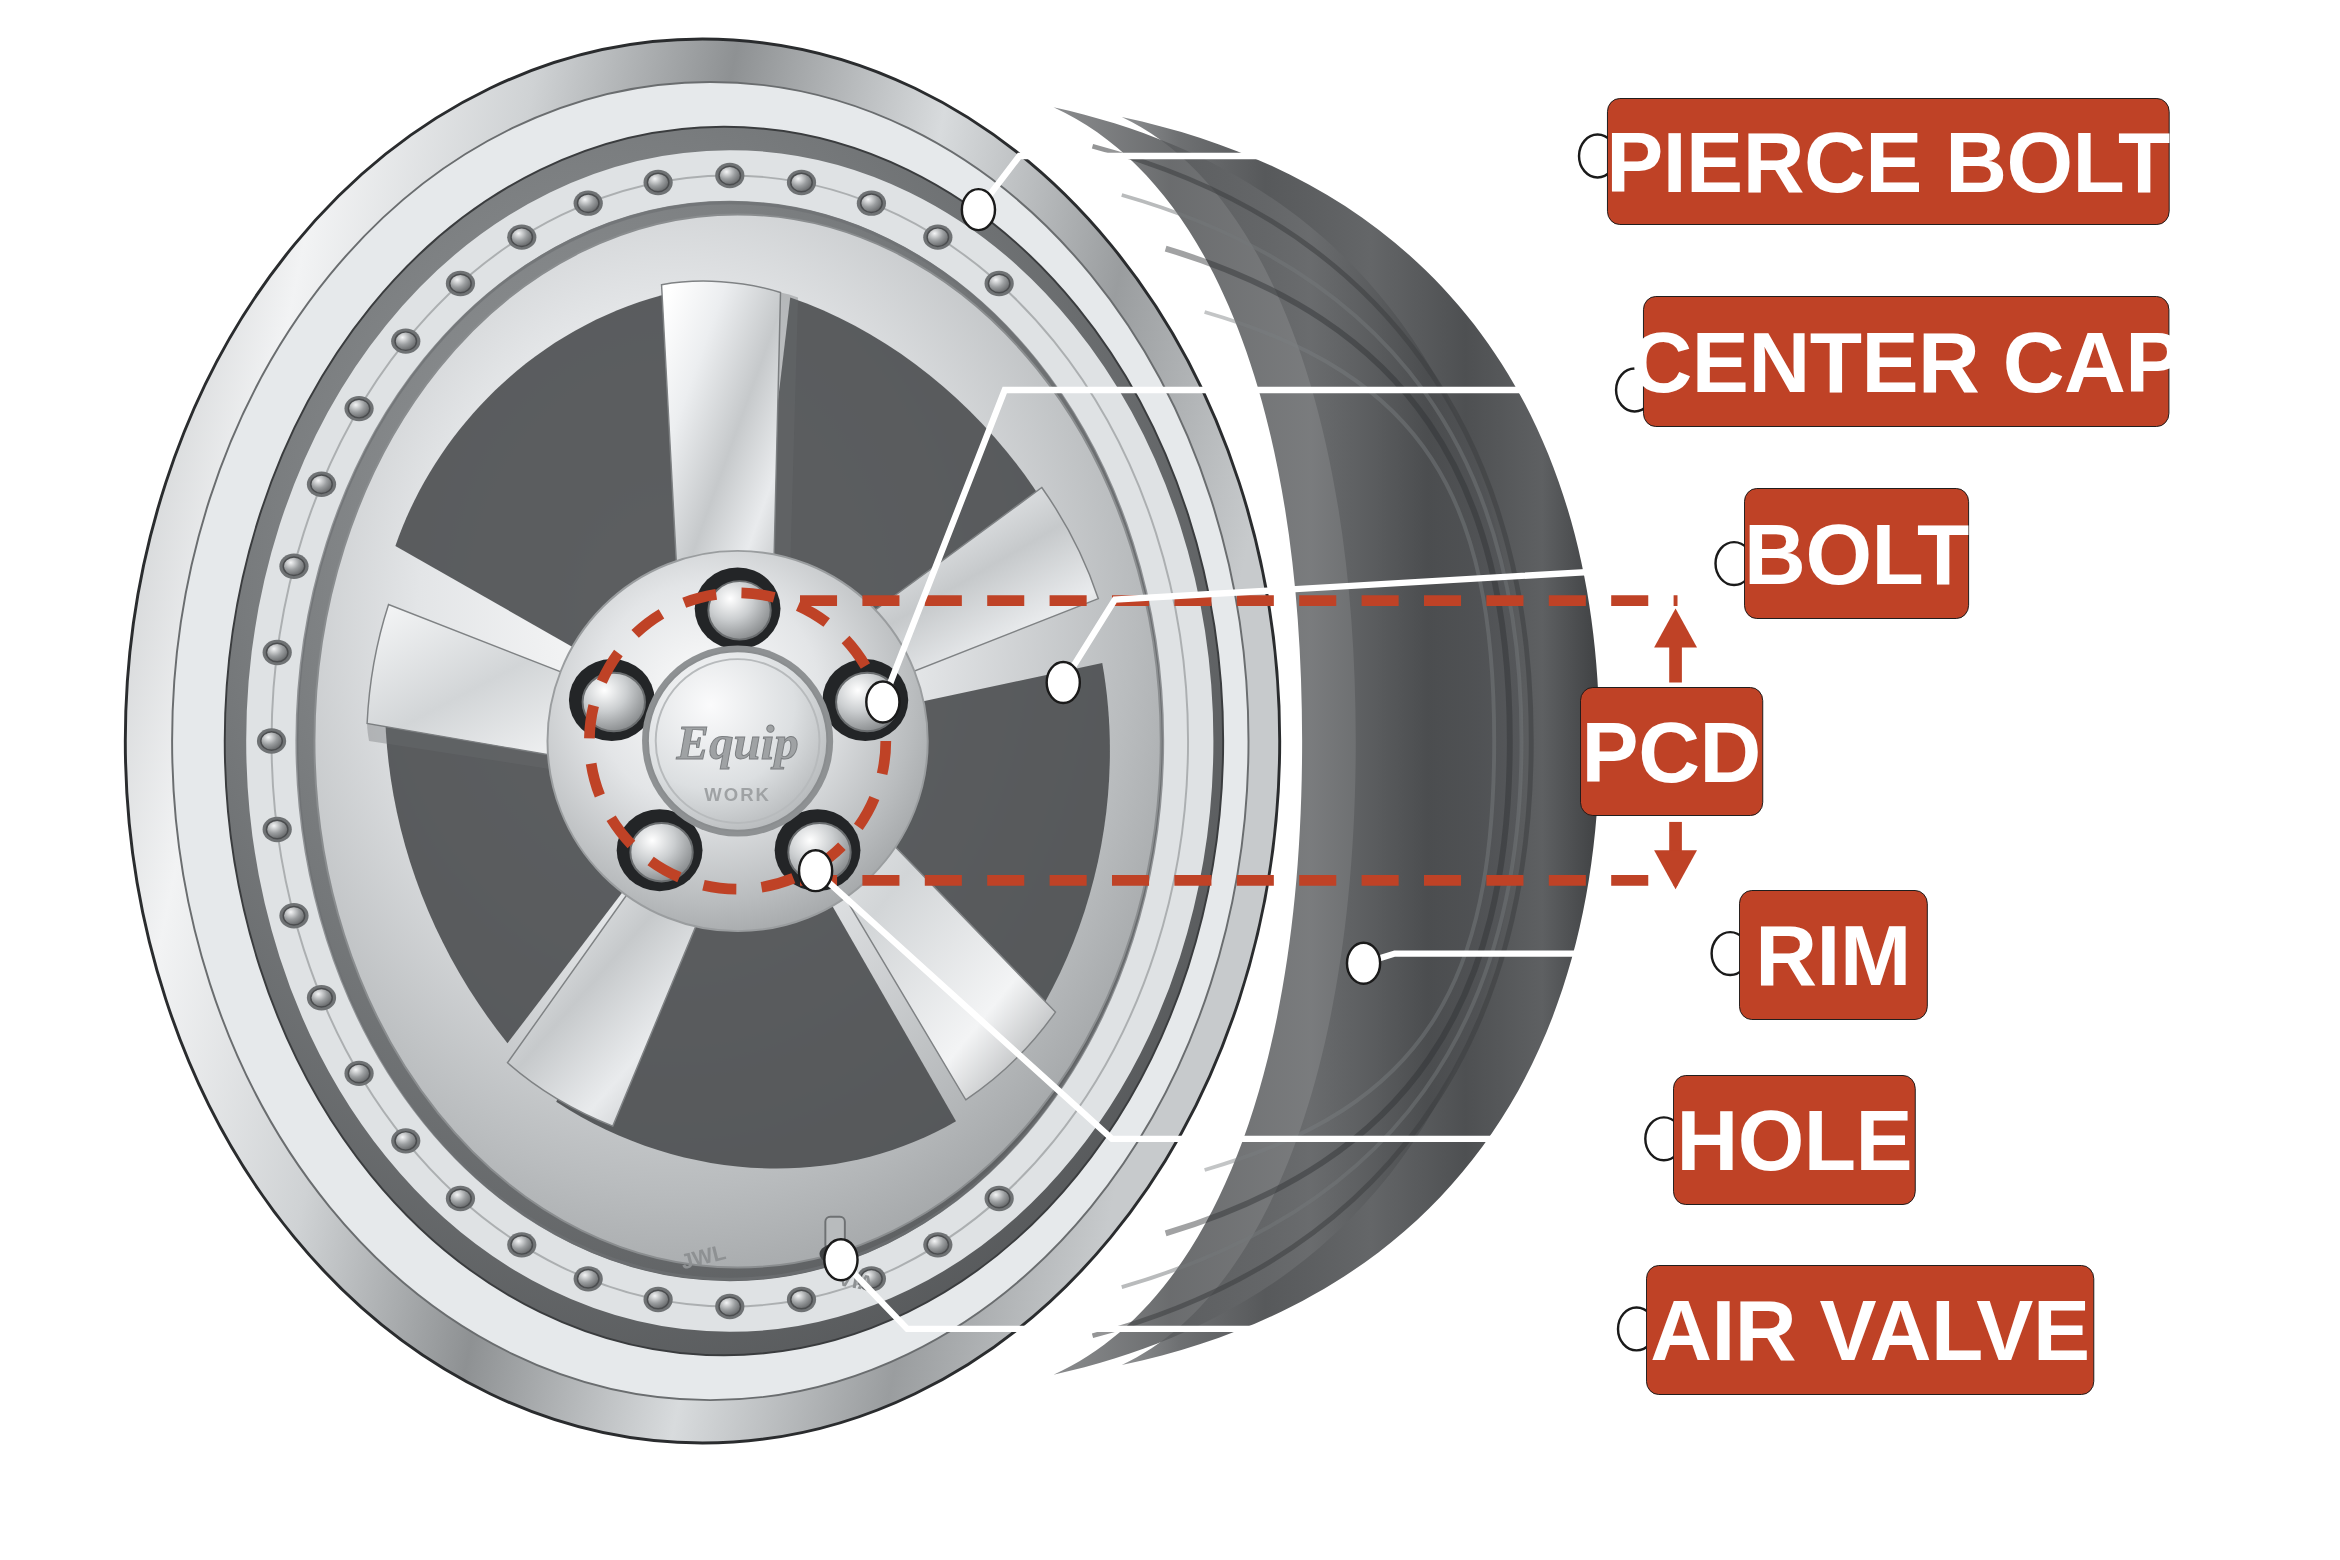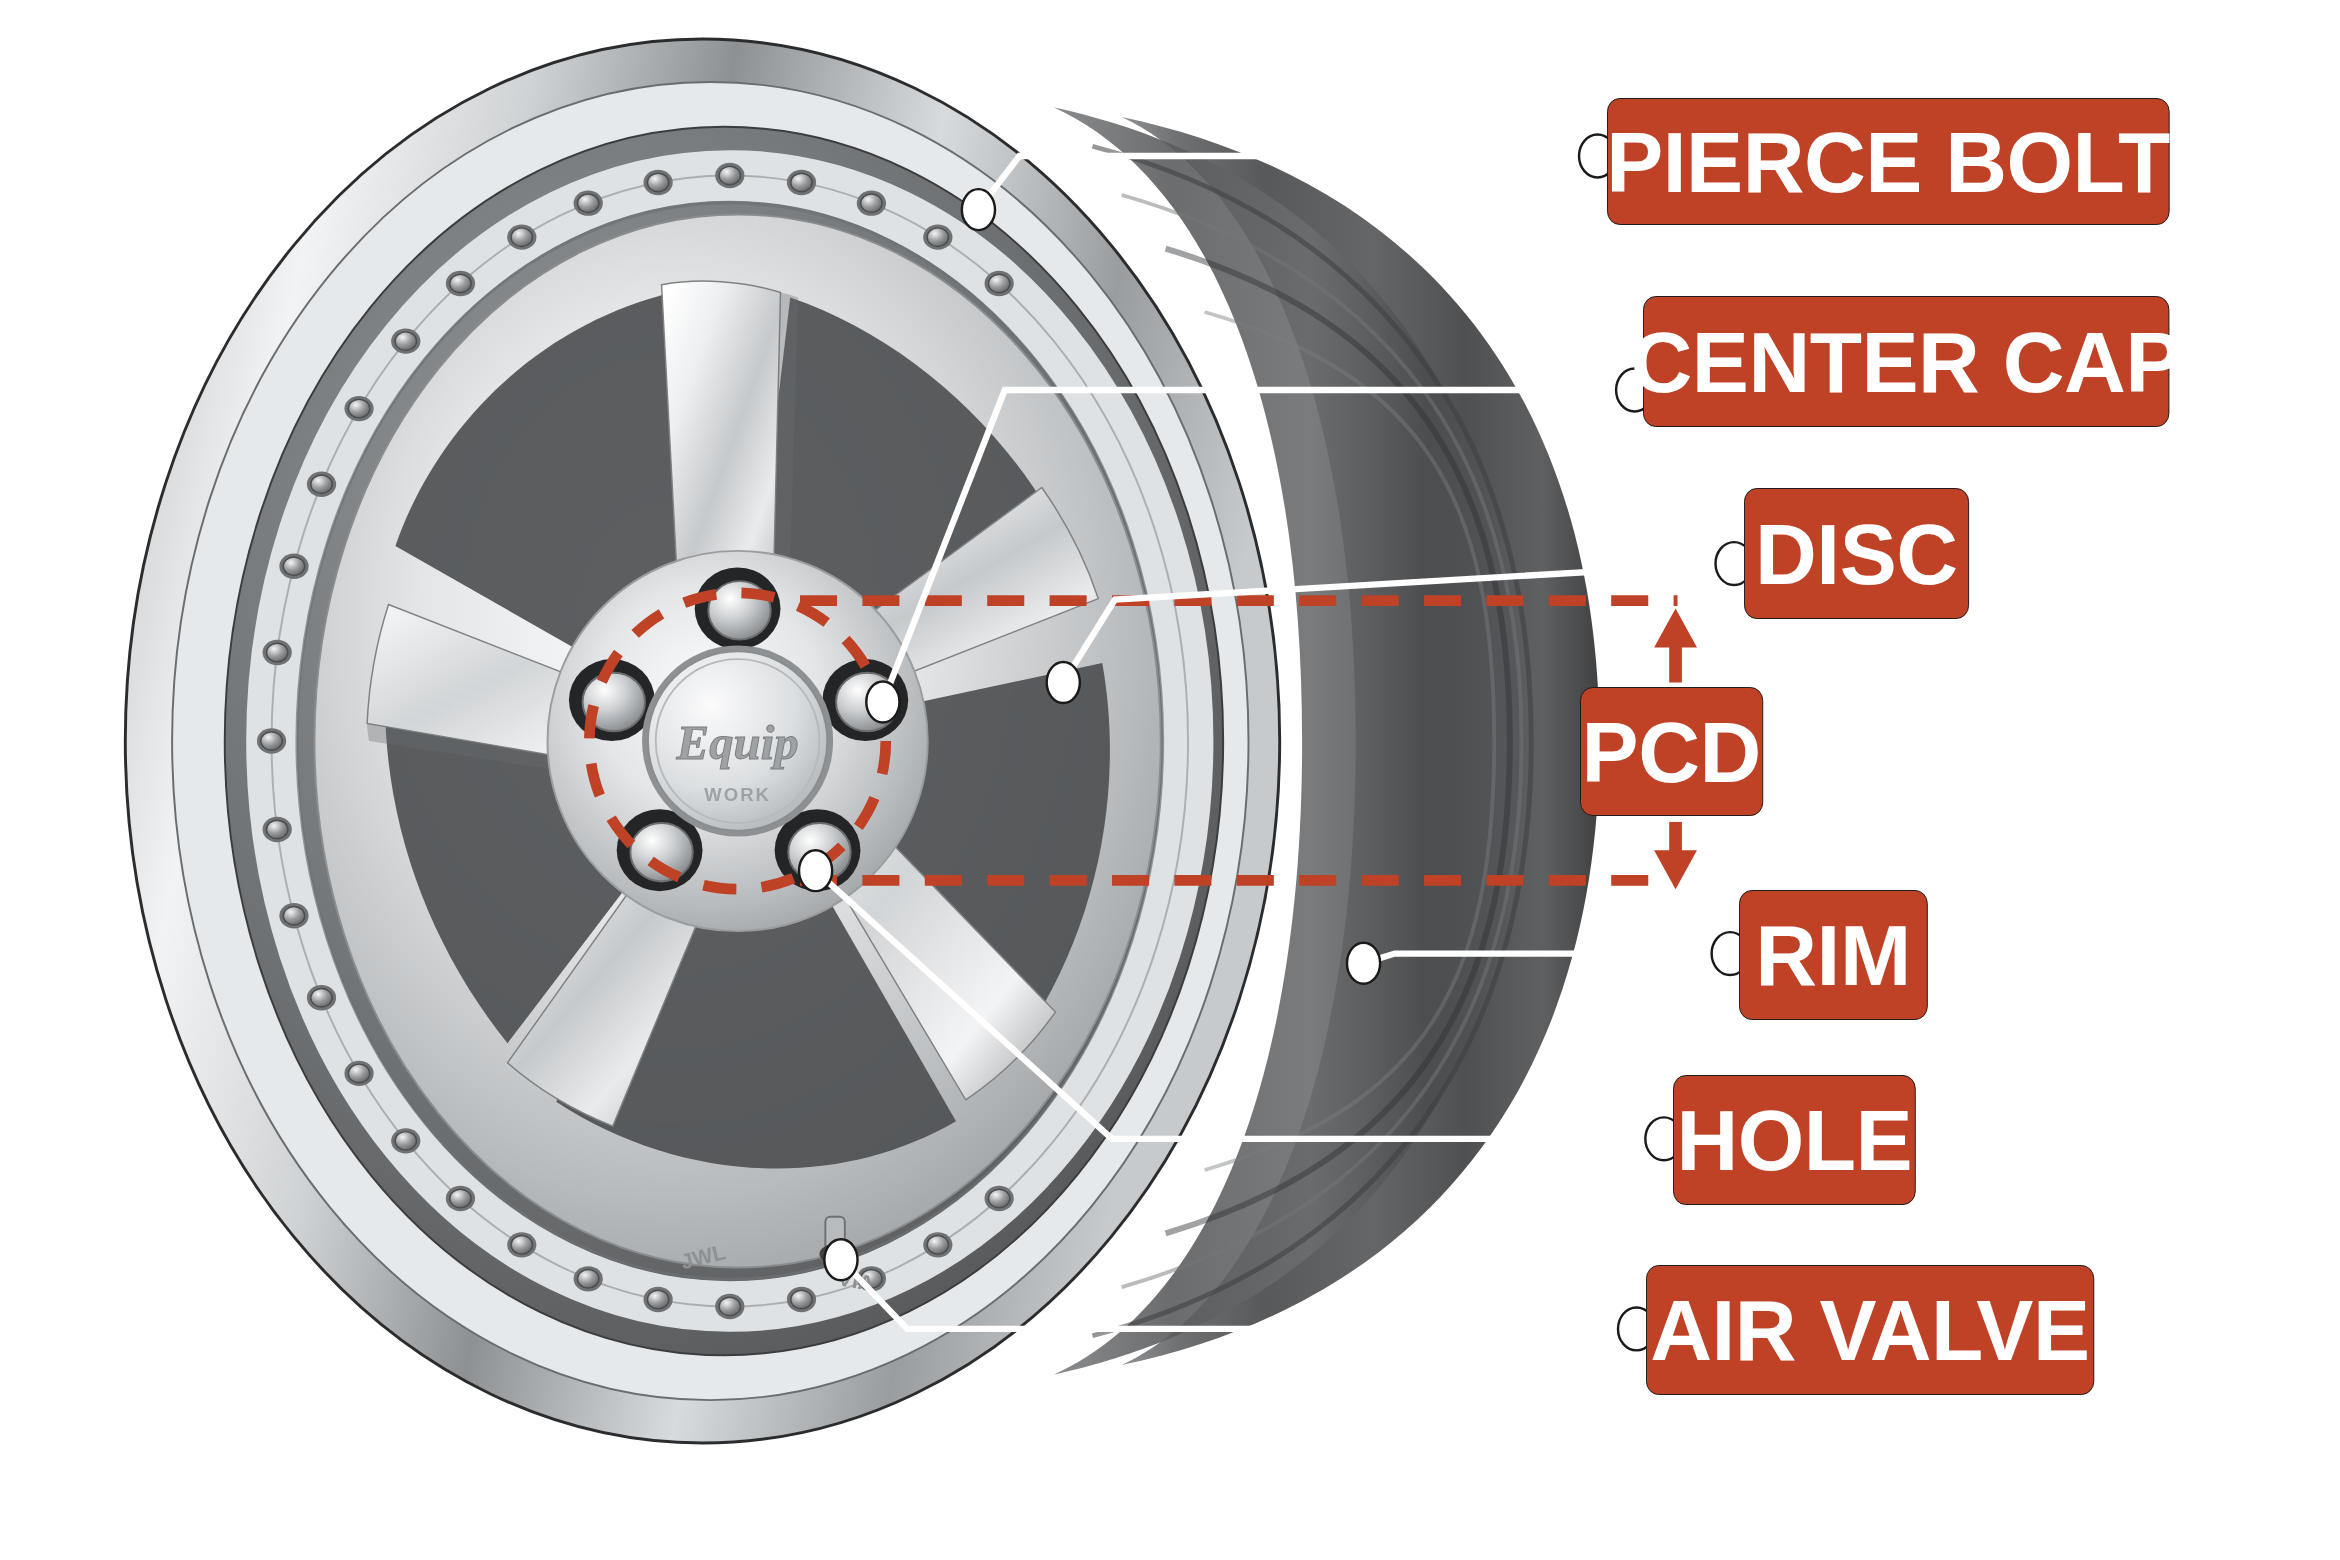--- a/index.html
+++ b/index.html
@@ -380,21 +380,21 @@
 
   <div class="label" style="left:1607px;top:98px;width:605px;height:127px;font-size:86px;">
     <span>PIERCE BOLT</span>
   </div>
 
   <div class="label" style="left:1643px;top:296px;width:566px;height:131px;font-size:86px;">
     <span>CENTER CAP</span>
   </div>
 
   <div class="label" style="left:1744px;top:488px;width:242px;height:131px;font-size:86px;">
-    <span>DISC</span>
+    <span>BOLT</span>
   </div>
 
   <div class="label" style="left:1580px;top:687px;width:197px;height:129px;font-size:86px;">
     <span>PCD</span>
   </div>
 
   <div class="label" style="left:1739px;top:890px;width:203px;height:130px;font-size:86px;">
     <span>RIM</span>
   </div>
 

